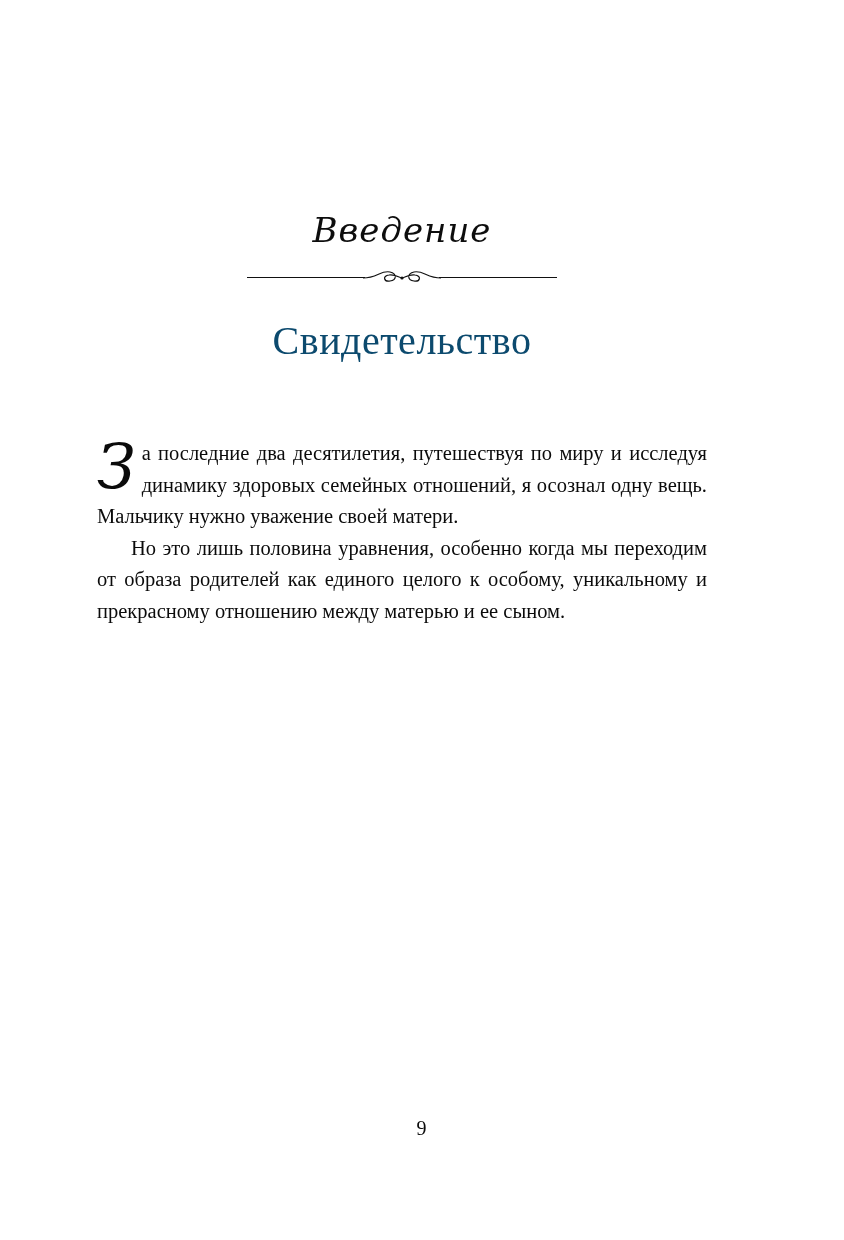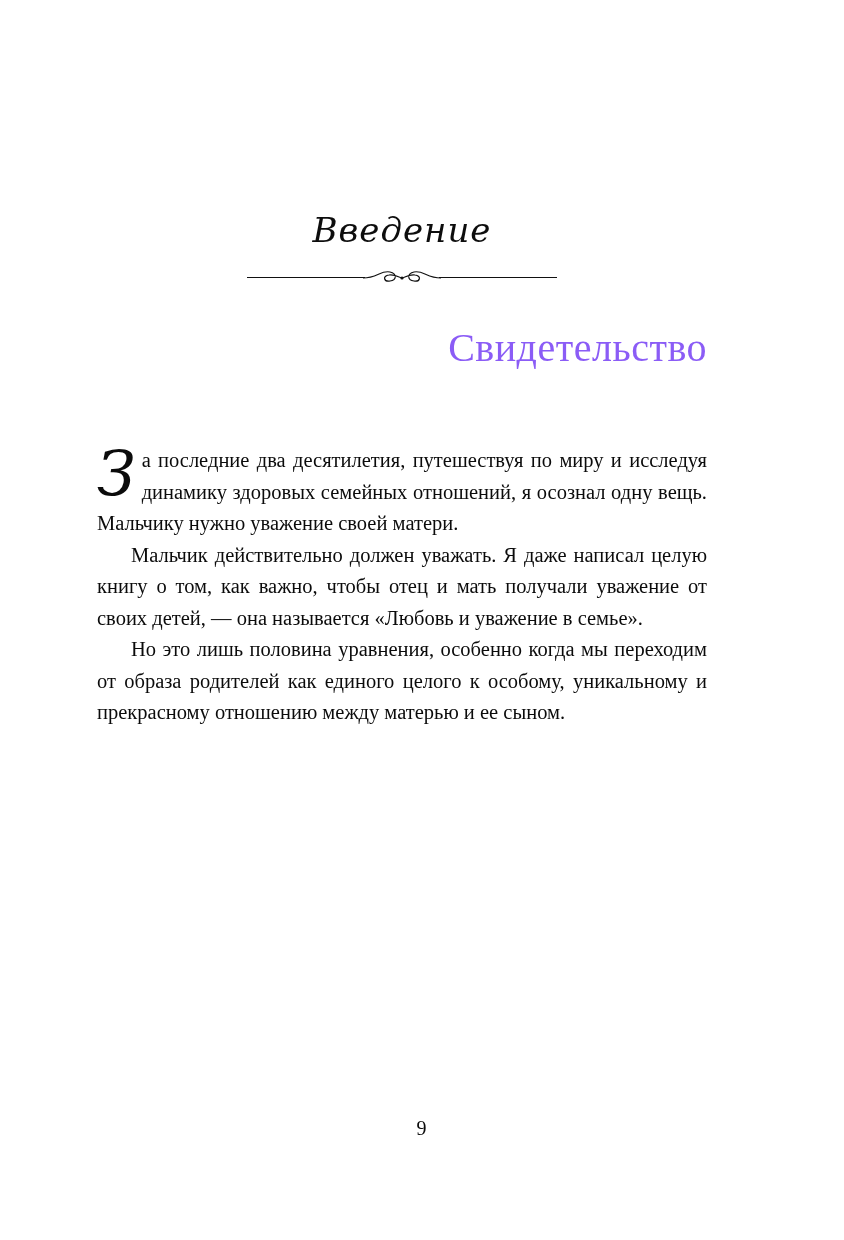--- a/index.html
+++ b/index.html
@@ -55,27 +55,27 @@
   .ornament .rule.right { right: 0; width: 118px; }
   .ornament .flourish {
     position: absolute;
     left: 50%;
     top: 0;
     transform: translateX(-50%);
     width: 86px;
     height: 26px;
   }
   .chapter-title {
-    margin-top: 33px;
-    text-align: right;
+    margin-top: 26px;
+    text-align: center;
     font-family: "Liberation Serif", serif;
     font-size: 40px;
     font-weight: 400;
     letter-spacing: 0.5px;
-    color: #8b5cf6;
+    color: #0c4a6e;
   }
   .body-text {
     margin-top: 74px;
     font-size: 20.5px;
     line-height: 31.5px;
     text-align: justify;
     color: #0b0b0b;
     position: relative;
   }
   .body-text p {
@@ -122,20 +122,19 @@
       <svg class="flourish" viewBox="0 0 86 26">
         <path d="M4 13 C 18 13, 22 5, 31 7 C 38 8.5, 38 15, 31 16 C 25 17, 23 11, 30 10 C 36 9, 41 13, 43 13 C 45 13, 50 9, 56 10 C 63 11, 61 17, 55 16 C 48 15, 48 8.5, 55 7 C 64 5, 68 13, 82 13" fill="none" stroke="#111" stroke-width="1.2"></path>
         <circle cx="43" cy="13" r="1.6" fill="#111"></circle>
       </svg>
     </div>
 
     <div class="chapter-title">Свидетельство</div>
 
     <div class="body-text">
       <p class="first"><span class="dropcap">З</span><span>а последние два десятилетия, путешествуя по миру и исследуя динамику здоровых семейных отношений, я осознал одну вещь. Мальчику нужно уважение своей матери.</span></p>
-      <p>Мальчик действительно должен уважать. Я даже написал целую книгу о том, как важно, чтобы отец и мать получали уважение от своих детей, — она называется «Любовь и уважение в семье».</p>
       <p>Но это лишь половина уравнения, особенно когда мы переходим от образа родителей как единого целого к особому, уникальному и прекрасному отношению между матерью и ее сыном.</p>
     </div>
 
   </div>
 
   <div class="folio">9</div>
 </div>
 
 </body></html>

